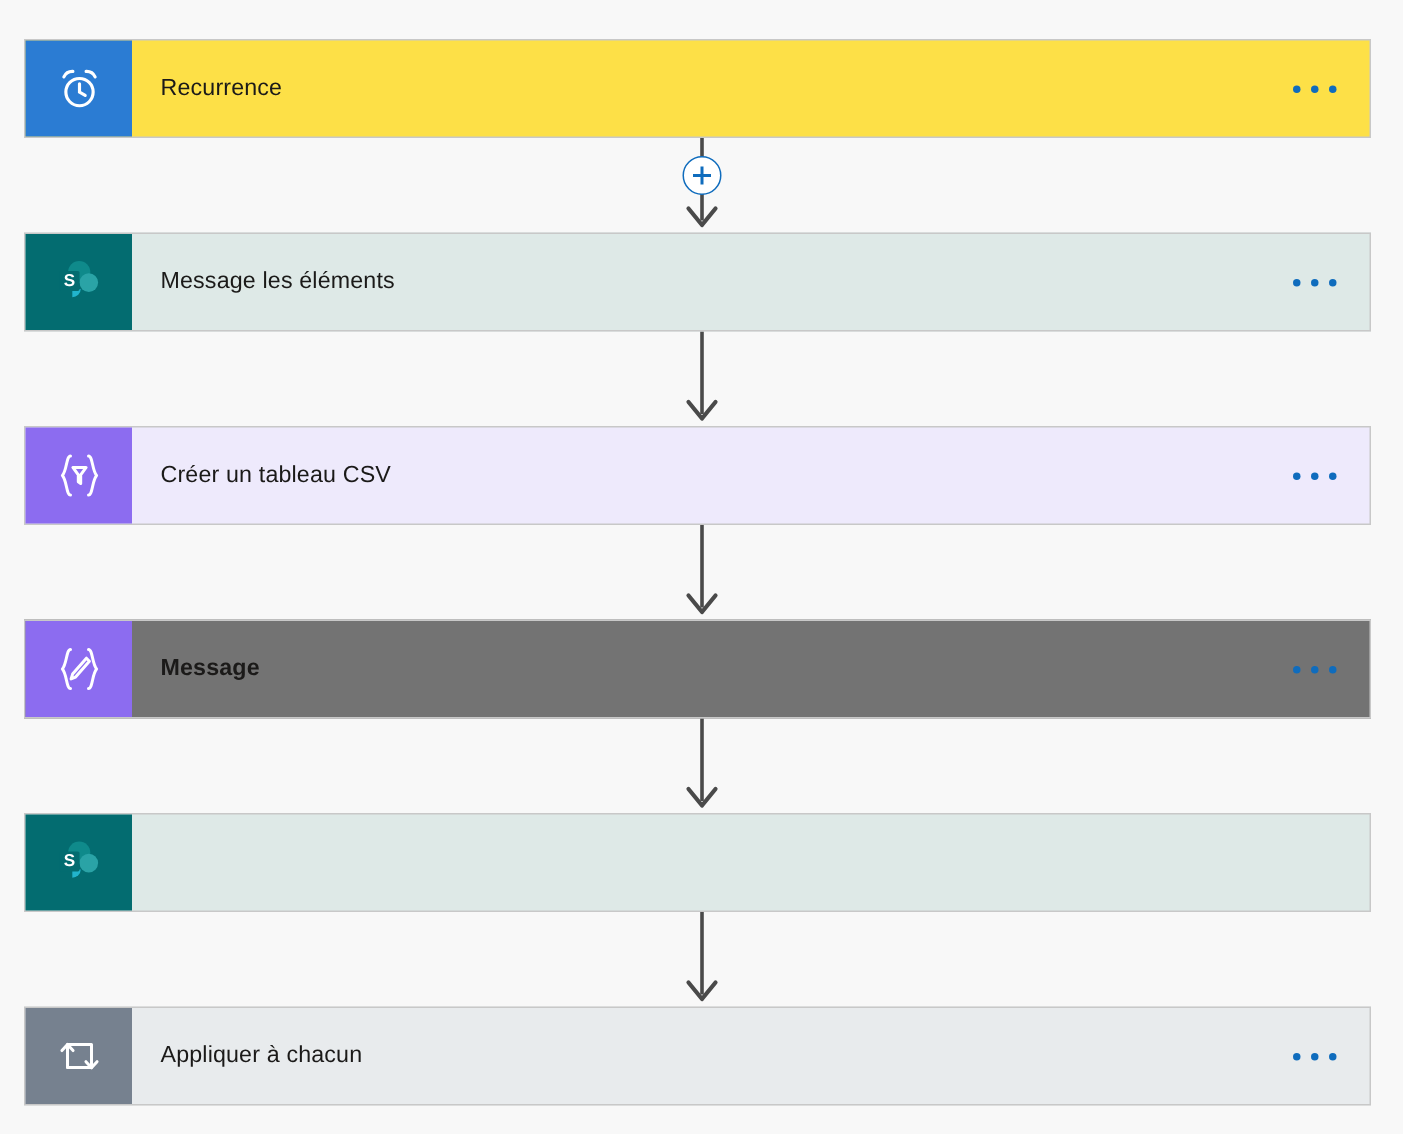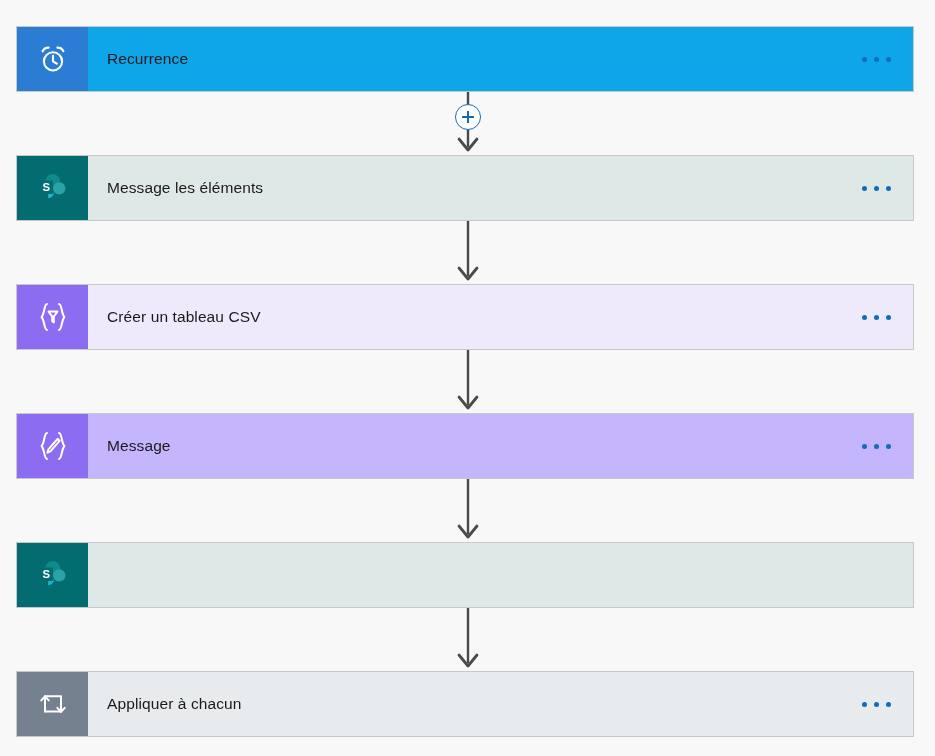--- a/index.html
+++ b/index.html
@@ -100,21 +100,21 @@
     background: #0f6cbd;
   }
   .plus-btn::before { width: 12px; height: 1.8px; }
   .plus-btn::after  { width: 1.8px; height: 12px; }
 </style>
 </head>
 <body>
 
 <div id="flow-canvas">
 
-  <div class="node" style="top:26px; background:#0ea5e9;text-align:center;">
+  <div class="node" style="top:26px; background:#fde047;text-align:center;">
     <div class="node-icon" style="background:#2b7cd3;">
       <svg width="34" height="34" viewBox="0 0 34 34">
         <g fill="none" stroke="#ffffff" stroke-width="2.1" stroke-linecap="round">
           <circle cx="17" cy="19.4" r="9.1"></circle>
           <path d="M6.6 9.3 A6.3 6.3 0 0 1 12.6 5.6"></path>
           <path d="M27.4 9.3 A6.3 6.3 0 0 0 21.4 5.6"></path>
           <path d="M17 13.8 L17 19.4 L20.8 21.6"></path>
         </g>
       </svg>
     </div>
@@ -184,21 +184,21 @@
     </div>
   </div>
 
   <div class="connector" style="top:350px; height:63px;">
     <svg width="935" height="63" viewBox="0 0 935 63">
       <line x1="468" y1="0" x2="468" y2="55" stroke="#4a4a4a" stroke-width="2.4"></line>
       <path d="M459 47 L468 58 L477 47" fill="none" stroke="#4a4a4a" stroke-width="2.8" stroke-linecap="round" stroke-linejoin="round"></path>
     </svg>
   </div>
 
-  <div class="node" style="top:413px; background:#c4b5fd;">
+  <div class="node" style="top:413px; background:#737373;font-weight:bold;">
     <div class="node-icon" style="background:#8c6cf0;">
       <svg width="34" height="32" viewBox="0 0 34 32">
         <g fill="none" stroke="#ffffff" stroke-width="2" stroke-linecap="round" stroke-linejoin="round">
           <path d="M11 3 C8.2 3 8.6 12.6 5.6 16 C8.6 19.4 8.2 29 11 29"></path>
           <path d="M23 3 C25.8 3 25.4 12.6 28.4 16 C25.4 19.4 25.8 29 23 29"></path>
           <path d="M21.6 8.8 L23.6 10.8 L14.4 21.4 L11.4 22.6 L12.4 19.4 Z"></path>
         </g>
       </svg>
     </div>
     <div class="node-body">

